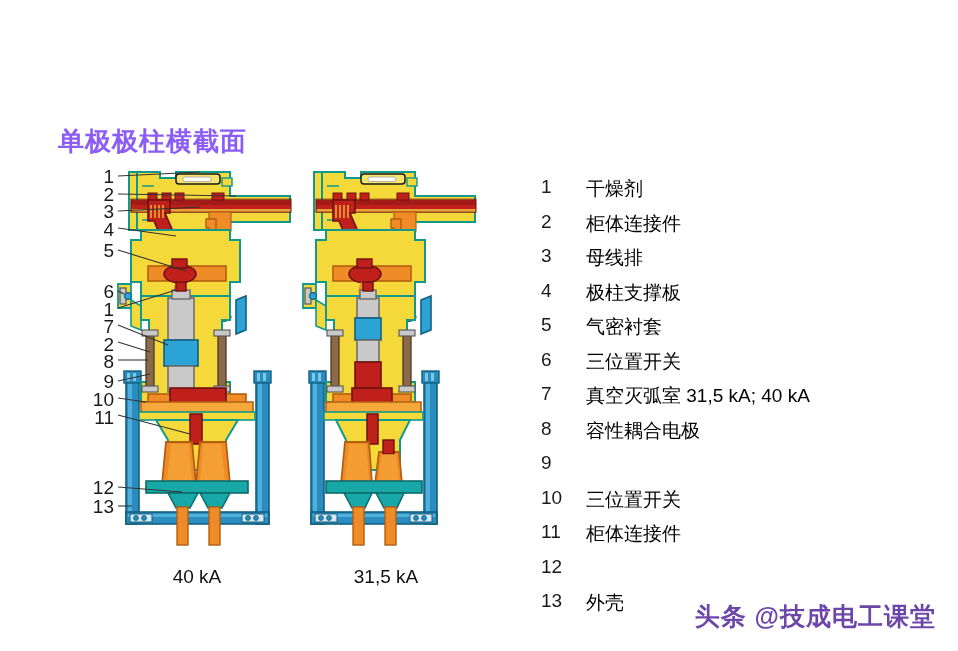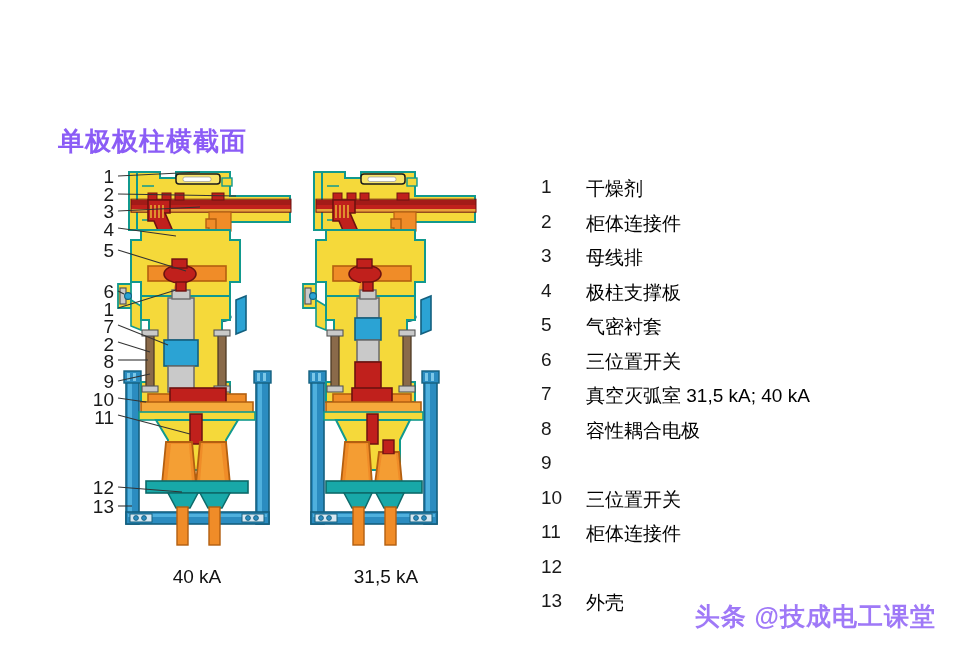--- a/index.html
+++ b/index.html
@@ -18,21 +18,21 @@
   .legend-num{width:45px;font-size:19px;color:#1a1a1a;flex:0 0 45px;}
   .legend-label{font-size:19px;color:#000000;white-space:nowrap;}
   
   .callout-num{
     position:absolute;font-size:19px;color:#1a1a1a;text-align:right;
     width:26px;
   }
   
   #watermark{
     position:absolute;right:22px;bottom:18px;
-    font-size:25px;font-weight:bold;color:#8b5cf6;opacity:.82;
+    font-size:25px;font-weight:bold;color:#4c1d95;opacity:.82;
     letter-spacing:1px;white-space:nowrap;
   }
   #figure-area{position:absolute;left:0;top:0;width:958px;height:651px;}
   svg{display:block;}
 </style>
 </head>
 <body>
 
 <div id="page-title">单极极柱横截面</div>
 

